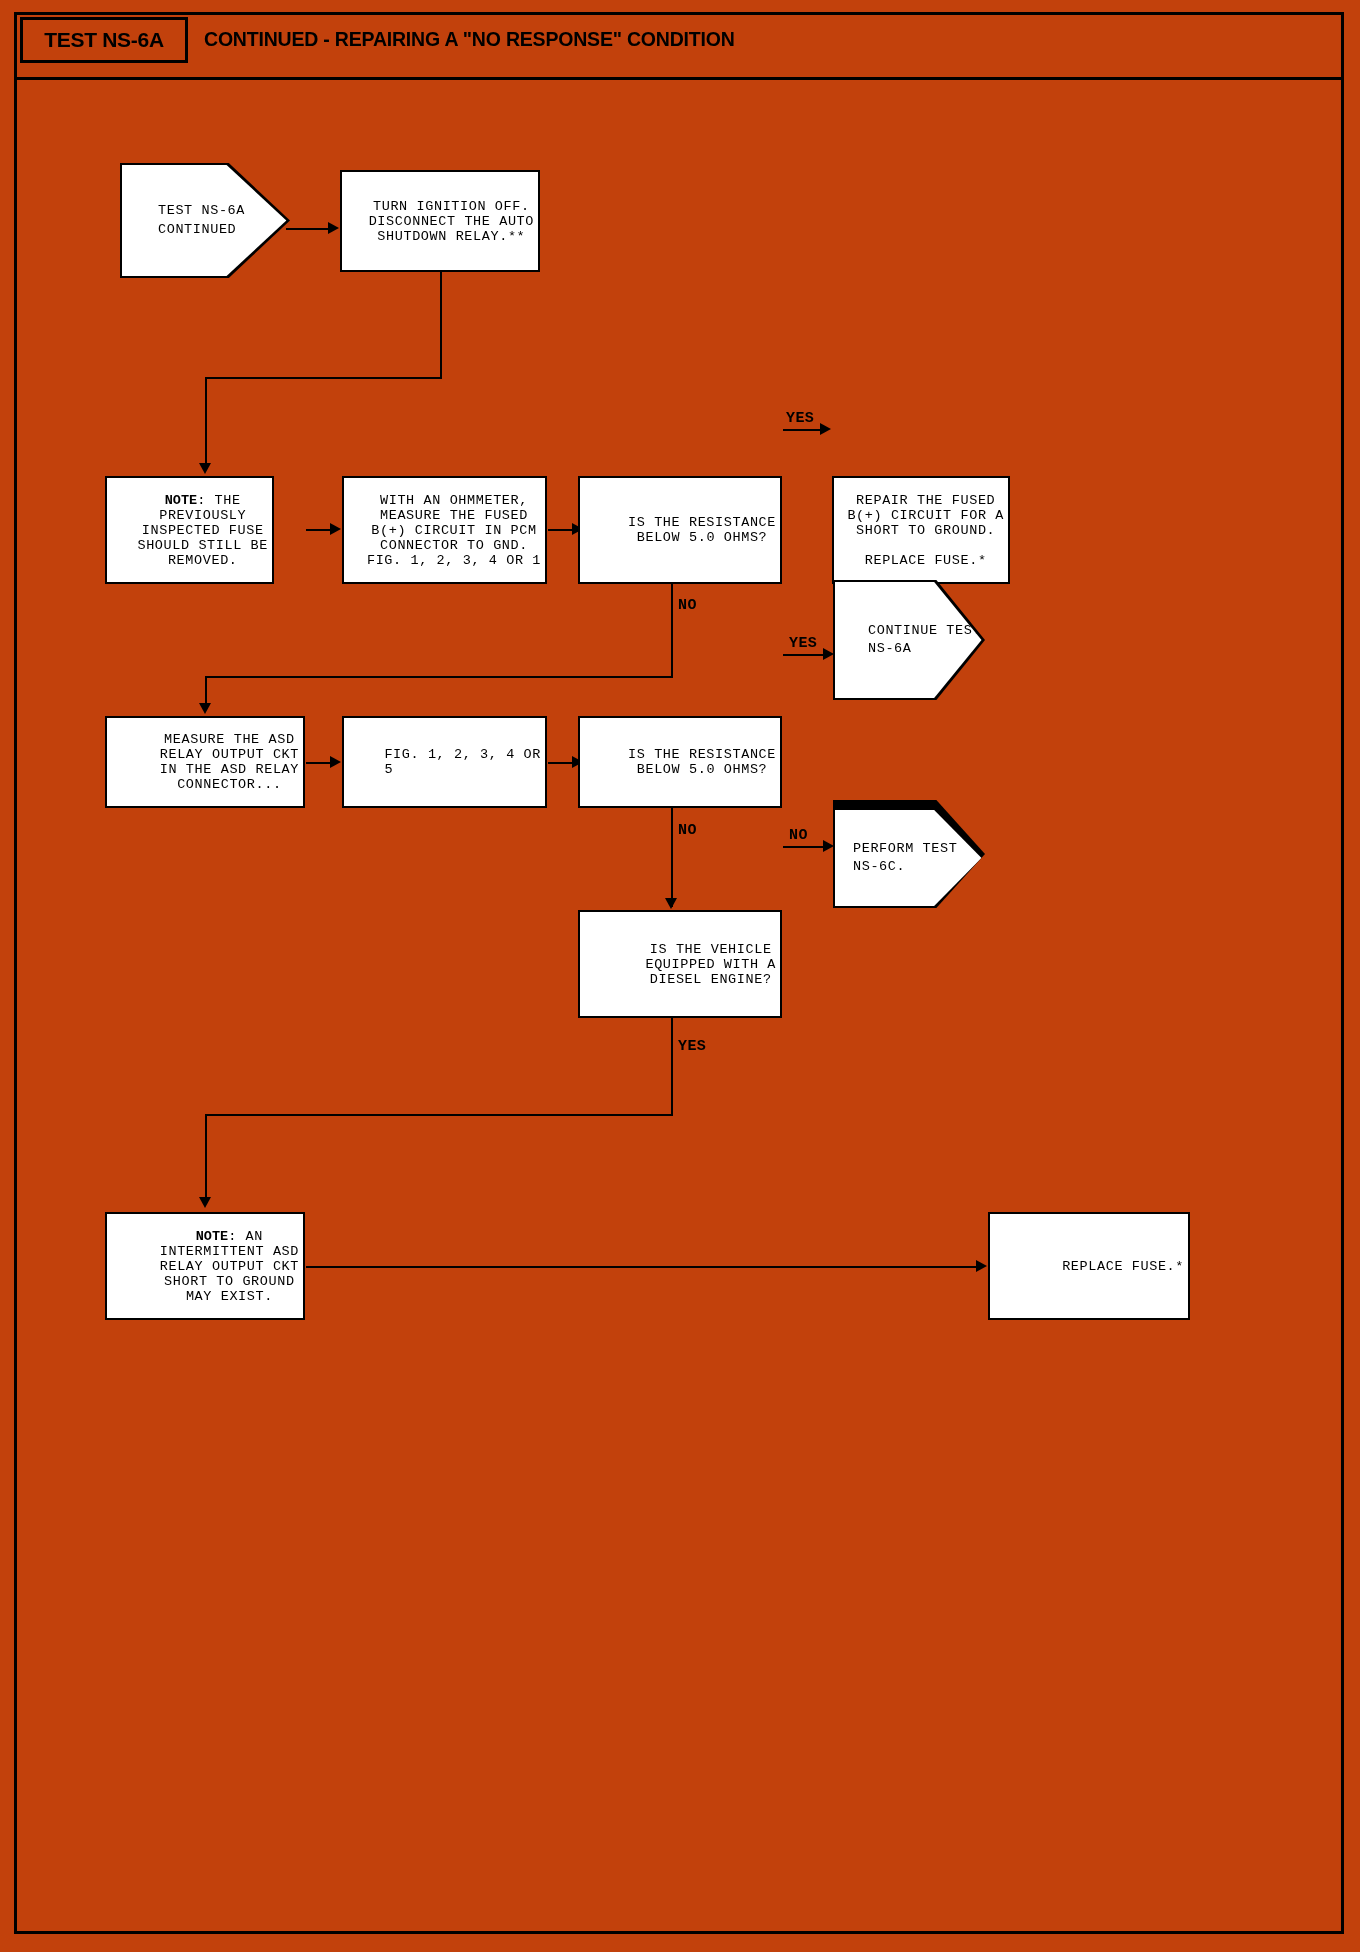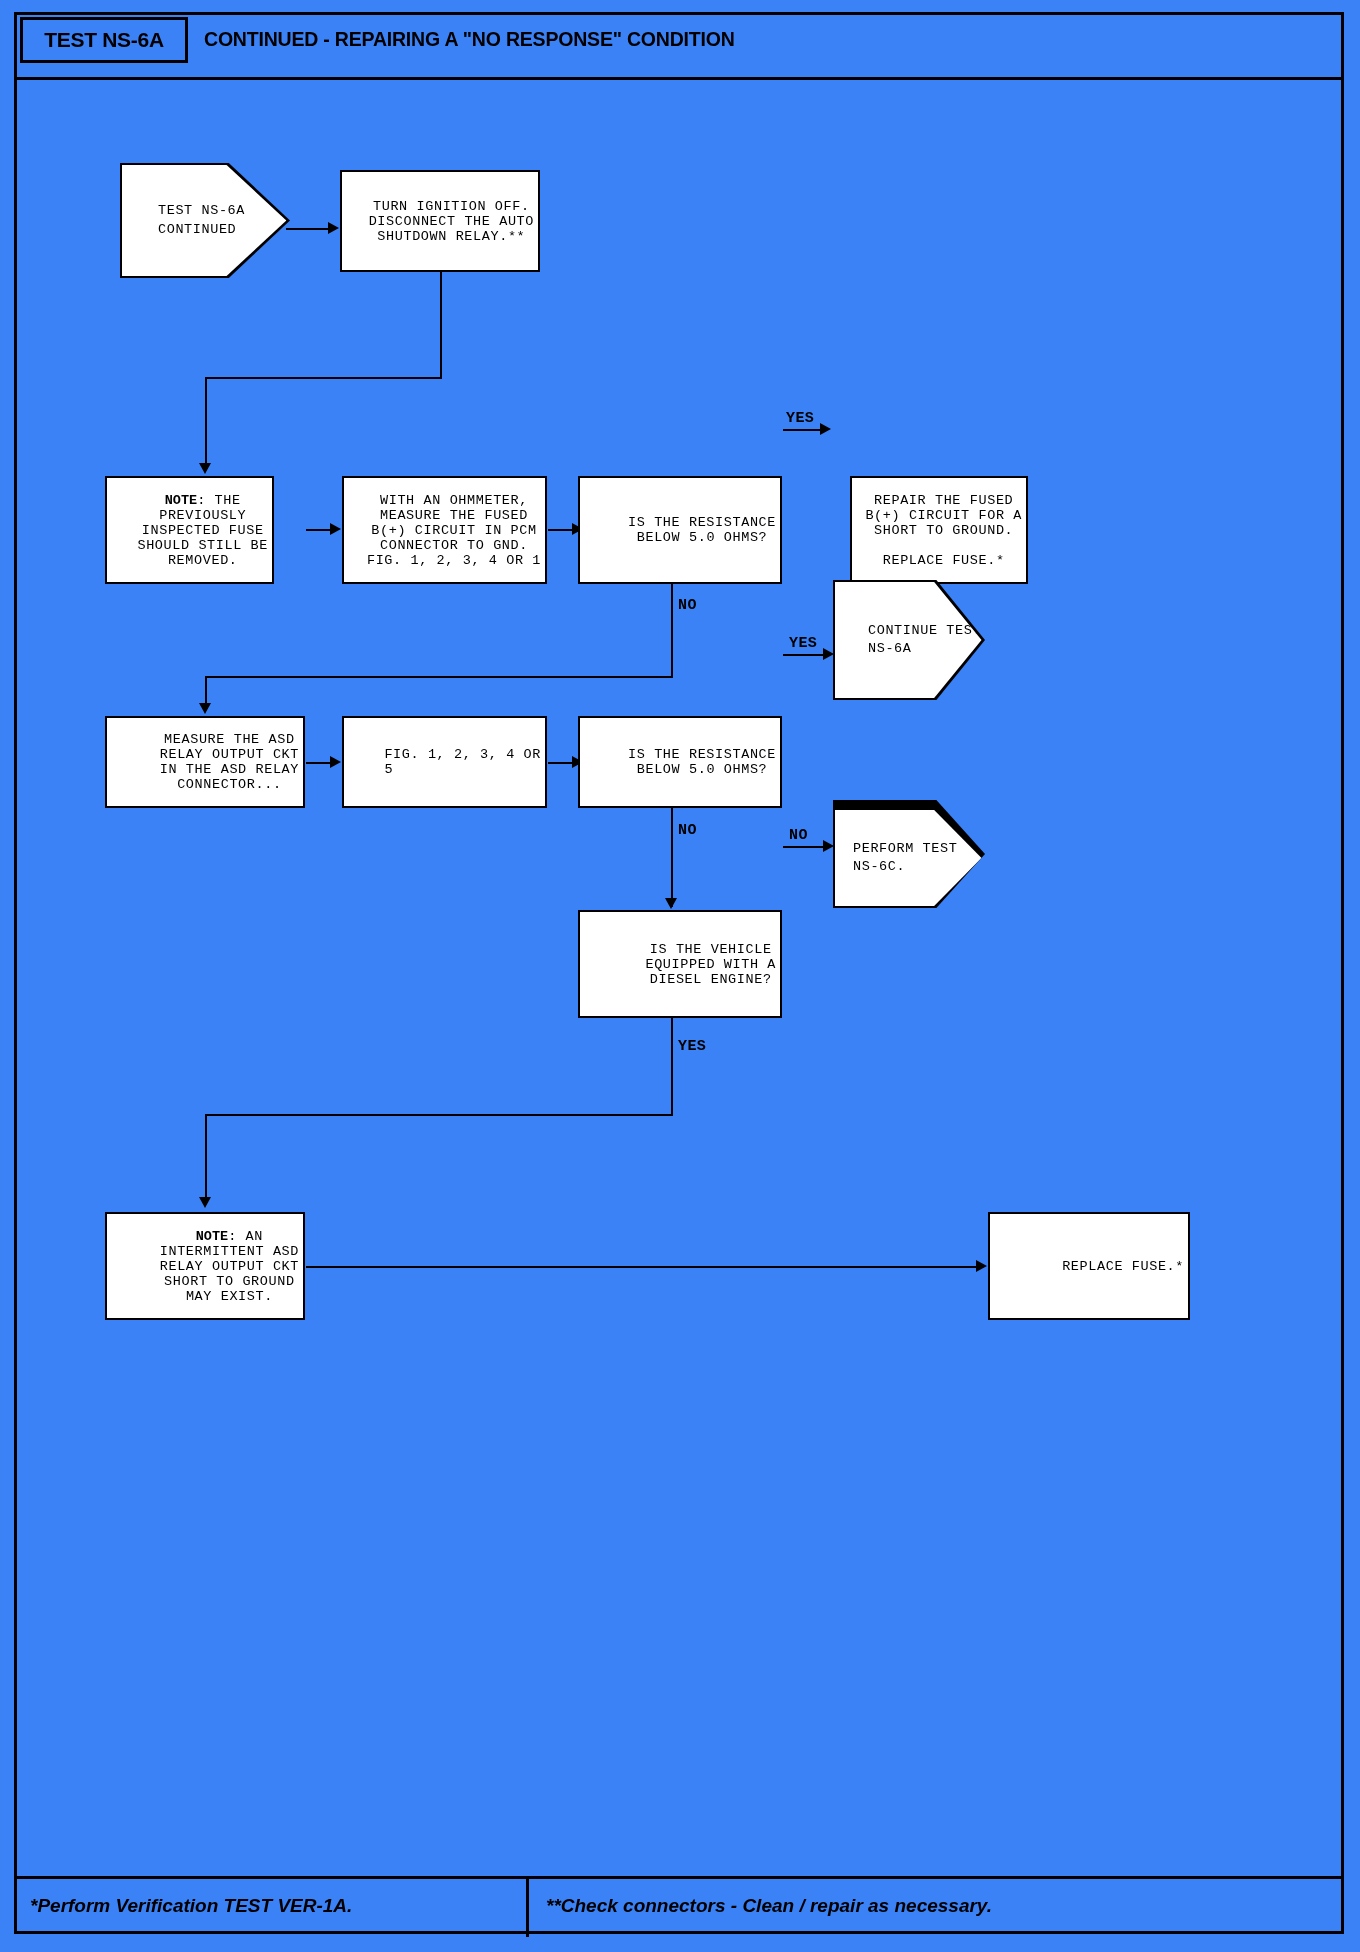--- a/index.html
+++ b/index.html
@@ -4,21 +4,21 @@
 <style>
   html,body{margin:0;padding:0;background:#ffffff;}
   body{
     width:1360px;height:1952px;
     font-family:"Liberation Sans",sans-serif;
     color:#000;
     -webkit-font-smoothing:none;
   }
   .page{
     position:absolute;left:0;top:0;width:1360px;height:1952px;
-    overflow:hidden;background:#3b82f6;
+    overflow:hidden;background:#c2410c;
   }
   
   .frame{
     position:absolute;left:14px;top:12px;
     width:1330px;height:1922px;
     border:3px solid #000;
     box-sizing:border-box;
   }
   
   .hdr{
@@ -115,25 +115,20 @@
 
 <div class="page">
 
   <div class="frame"></div>
 
   <div class="hdr">
     <div class="hdr-test">TEST NS-6A</div>
     <div class="hdr-title">CONTINUED - REPAIRING A "NO RESPONSE" CONDITION</div>
   </div>
 
-  <div class="ftr">
-    <div class="ftr-left">*Perform Verification TEST VER-1A.</div>
-    <div class="ftr-div"></div>
-    <div class="ftr-right">**Check connectors - Clean / repair as necessary.</div>
-  </div>
 
   <div class="chev" style="left:120px;top:163px;width:170px;height:115px;
               clip-path:polygon(0 0,64% 0,64% -0%,100% 50%,64% 100%,0 100%);">
     <div class="inner" style="clip-path:polygon(0 0,63% 0,99% 50%,63% 100%,0 100%);">
       <span class="txt">TEST NS-6A
 CONTINUED</span>
     </div>
   </div>
 
   <div class="node" style="left:340px;top:170px;width:200px;height:102px;">
@@ -176,21 +171,21 @@
 
   <div class="node" style="left:578px;top:476px;width:204px;height:108px;">
     <span class="txt">IS THE RESISTANCE
 BELOW 5.0 OHMS?</span>
   </div>
 
   <div class="lbl" style="left:786px;top:410px;">YES</div>
   <div class="hl" style="left:783px;top:429px;width:37px;"></div>
   <div class="ah-r" style="left:820px;top:423px;"></div>
 
-  <div class="node" style="left:832px;top:476px;width:178px;height:108px;margin-left:18px;">
+  <div class="node" style="left:832px;top:476px;width:178px;height:108px;">
     <span class="txt">REPAIR THE FUSED
 B(+) CIRCUIT FOR A
 SHORT TO GROUND.
 
 REPLACE FUSE.*</span>
   </div>
 
   <div class="vl" style="left:671px;top:584px;height:93px;"></div>
   <div class="lbl" style="left:678px;top:597px;">NO</div>
   <div class="hl" style="left:205px;top:676px;width:468px;"></div>

